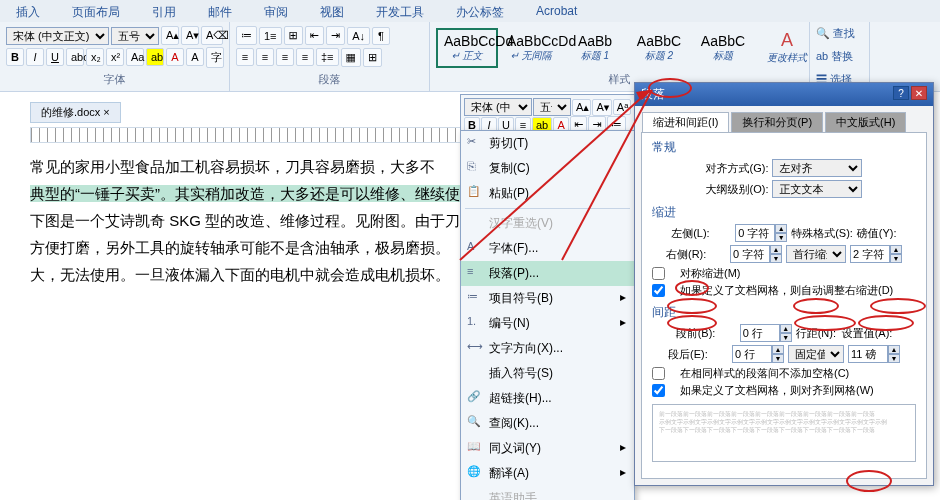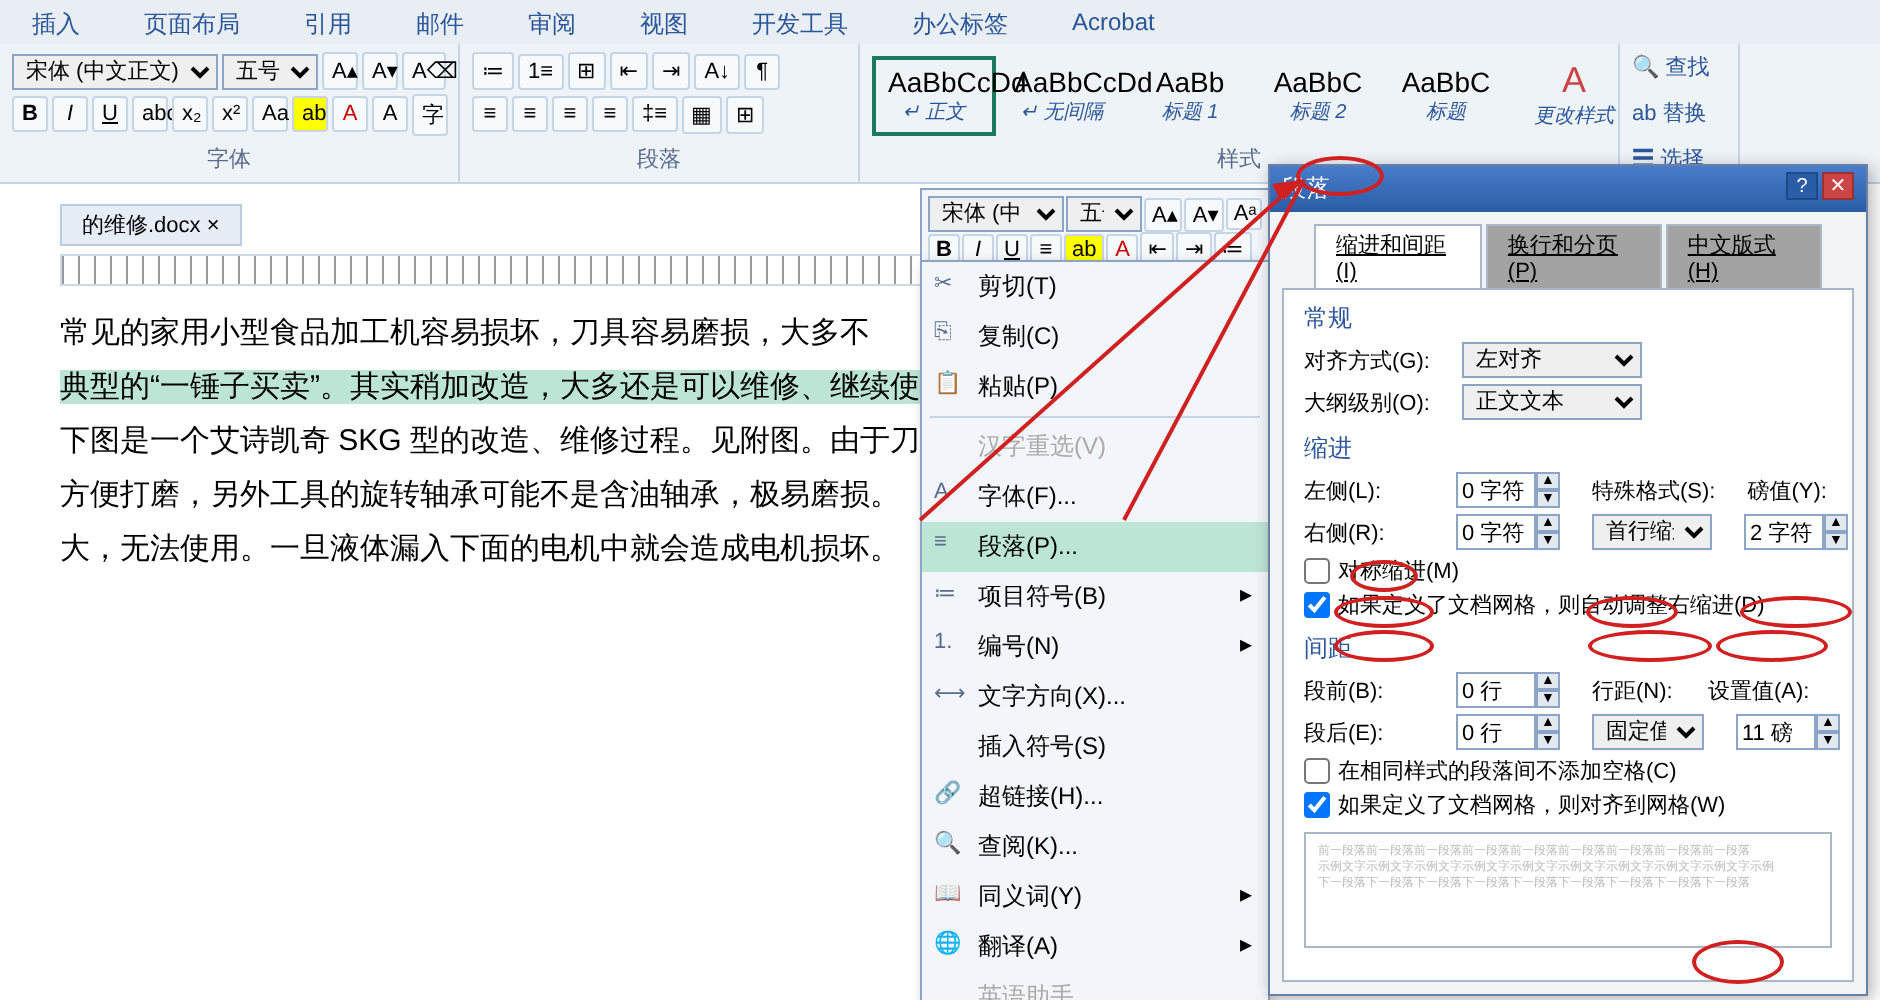--- a/index.html
+++ b/index.html
@@ -26,35 +26,35 @@
 .mini-toolbar .btn { min-width:16px; padding:1px 3px; }
 .ctx-item { padding:4px 8px 4px 28px; font-size:12px; position:relative; cursor:pointer; }
 .ctx-item.hl { background:#bde5d6; }
 .ctx-sep { height:1px; background:#c6d4e6; margin:2px 4px; }
 .ctx-icon { position:absolute; left:6px; top:4px; font-size:11px; color:#5a6b8c; }
 .dialog { position:absolute; right:6px; top:82px; width:300px; background:#f2f3f5; border:1px solid #6a7fa8; box-shadow:2px 2px 8px rgba(0,0,0,.3); z-index:10; }
 .dlg-title { background:linear-gradient(#4a7dc9,#2a5ca8); color:#fff; padding:3px 6px; font-size:12px; display:flex; justify-content:space-between; }
 .dlg-close { display:flex; gap:2px; }
 .dlg-close span { background:#c44; color:#fff; width:16px; height:14px; text-align:center; font-size:10px; line-height:14px; cursor:pointer; border:1px solid #933; }
 .dlg-close span:first-child { background:#2a5ca8; border:1px solid #1a4a8a; }
-.dlg-tabs { display:flex; padding:6px 22px 0; gap:2px;text-decoration:underline; }
+.dlg-tabs { display:flex; padding:6px 7px 0; gap:2px; }
 .dlg-tab { border:1px solid #aab7c8; background:#fff; padding:2px 10px; font-size:11px; cursor:pointer; border-bottom:none; }
 .dlg-tab:not(.active){ background:#a3a3a3; }
 .dlg-body { padding:6px 10px 10px; background:#fff; margin:0 6px 6px; border:1px solid #aab7c8; }
 .fs { margin-bottom:6px; }
 .fs-title { color:#2b579a; font-size:12px; margin-bottom:3px; }
-.frow { display:flex; align-items:center; gap:16px; margin-bottom:3px; font-size:11px; }
+.frow { display:flex; align-items:center; gap:4px; margin-bottom:3px; font-size:11px;justify-content:center; }
 .frow label { min-width:60px; }
 .sel, .inp { border:1px solid #8ca4c6; height:18px; font-size:11px; padding:0 2px; }
 .sel { width:90px; }
 .inp { width:40px; }
 .spin { display:inline-flex; }
 .spin-btns { display:flex; flex-direction:column; }
 .spin-btns span { width:12px; height:9px; background:#e2e8f0; border:1px solid #8ca4c6; font-size:7px; text-align:center; line-height:7px; cursor:pointer; }
-.chk { display:flex; align-items:center; gap:4px; font-size:11px; margin:2px 0; }
+.chk { display:flex; align-items:center; gap:15px; font-size:11px; margin:2px 0; }
 .preview-box { border:1px solid #aab7c8; background:#fff; height:58px; padding:6px; font-size:6px; color:#bbb; line-height:1.3; overflow:hidden; }
 .circ { position:absolute; border:2px solid #d02020; border-radius:50%; z-index:20; pointer-events:none; }
 .arrow { position:absolute; z-index:15; pointer-events:none; }
 </style>
 </head>
 <body>
 
 <div class="ribbon-tabs">
   <span>插入</span>
   <span>页面布局</span>

